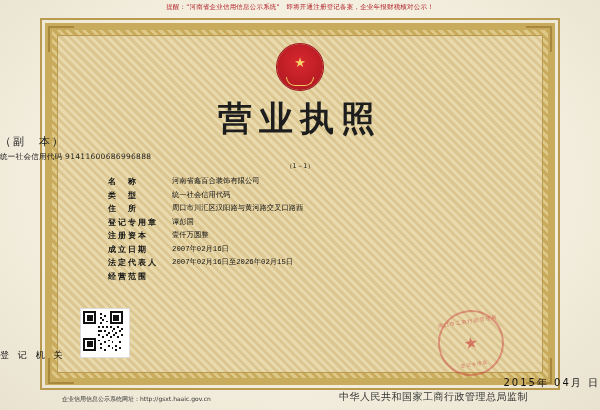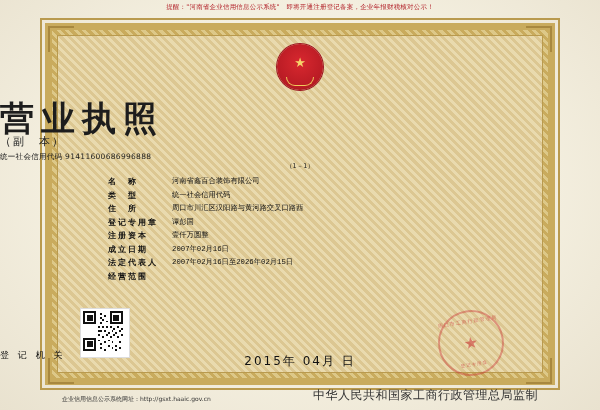--- a/index.html
+++ b/index.html
@@ -77,21 +77,21 @@
     position:absolute;left:50%;top:40%;transform:translate(-50%,-50%);
     color:#f6d36b;font-size:13px;line-height:1;
   }
   .emblem .gear{
     position:absolute;left:50%;bottom:4px;transform:translateX(-50%);
     width:26px;height:8px;border-radius:0 0 13px 13px;
     border:1.5px solid #f0c85c;border-top:none;
   }
   
   .title{
-    position:absolute;top:96px;left:0;right:0;text-align:left;
+    position:absolute;top:96px;left:0;right:0;text-align:center;
     font-size:34px;letter-spacing:7px;font-weight:bold;color:#1d1d1d;
     font-family:"DejaVu Sans","Liberation Sans",sans-serif;
   }
   .subtitle{
     position:absolute;top:134px;left:0;right:0;text-align:left;
     font-size:11px;letter-spacing:2px;color:#222;
   }
   
   .code-line{
     position:absolute;top:152px;left:0;right:0;text-align:left;
@@ -124,22 +124,22 @@
     position:absolute;left:80px;bottom:52px;width:44px;height:44px;
     background:#fff;padding:2px;border:1px solid #ddd;
   }
   .qr svg{display:block;}
   
   .reg-auth{
     position:absolute;left:0;right:0;bottom:48px;
     font-size:9px;letter-spacing:3px;color:#111;
   }
   .reg-date{
-    position:absolute;left:0;right:0;bottom:40px;text-align:center;
-    font-size:12px;letter-spacing:2px;color:#111;
+    position:absolute;left:0;right:0;bottom:20px;text-align:right;
+    font-size:10px;letter-spacing:2px;color:#111;
   }
   
   .seal{
     position:absolute;right:96px;bottom:34px;
     width:62px;height:62px;border-radius:50%;
     border:2px solid rgba(200,40,45,.55);
     opacity:.72;
     transform:rotate(-9deg);
   }
   .seal .s-star{
@@ -152,21 +152,21 @@
   }
   .seal .s-text2{
     position:absolute;left:0;bottom:7px;width:100%;text-align:center;
     font-size:4.5px;color:rgba(200,40,45,.8);letter-spacing:1px;
   }
   
   .foot-left{
     position:absolute;left:62px;bottom:6px;font-size:6px;color:#333;
   }
   .foot-right{
-    position:absolute;right:62px;bottom:6px;font-size:12px;color:#333;letter-spacing:.5px;
+    position:absolute;right:72px;bottom:6px;font-size:10px;color:#333;letter-spacing:.5px;
   }
 </style>
 </head>
 <body>
 
 <div id="license">
   <div class="paper"></div>
 
   <div class="top-banner">提醒："河南省企业信用信息公示系统"　即将开通注册登记备案，企业年报财税核对公示！</div>
 

